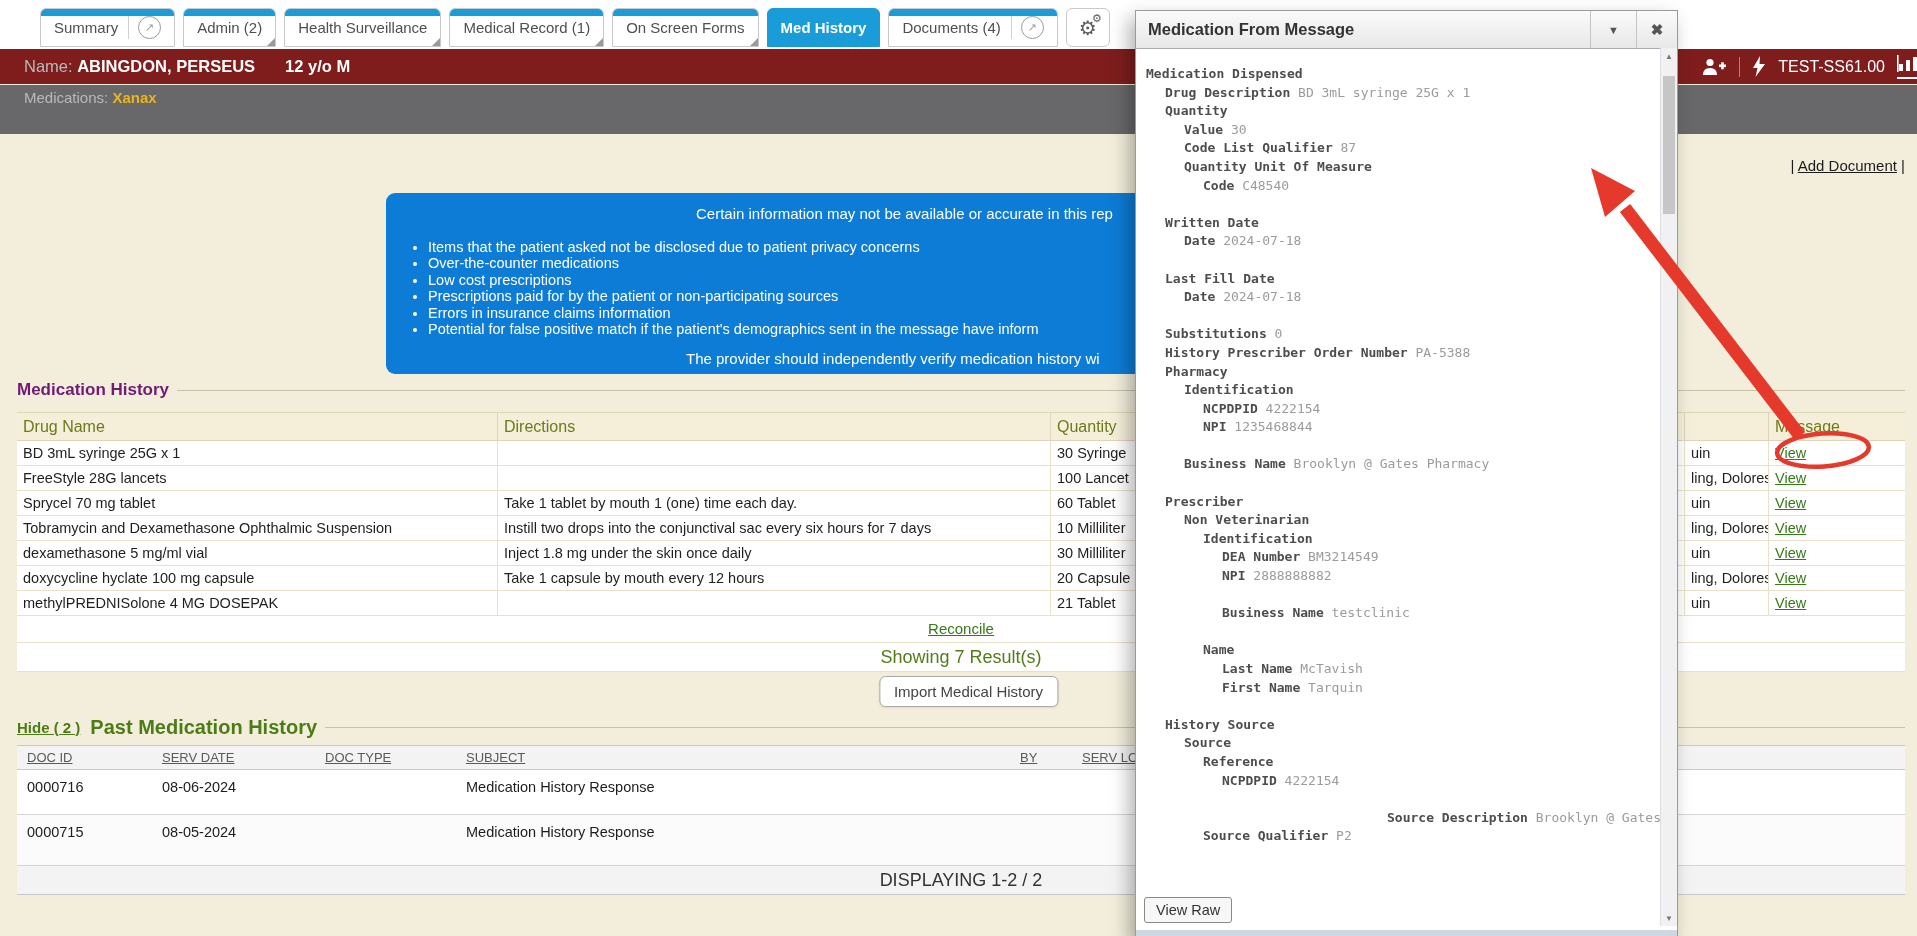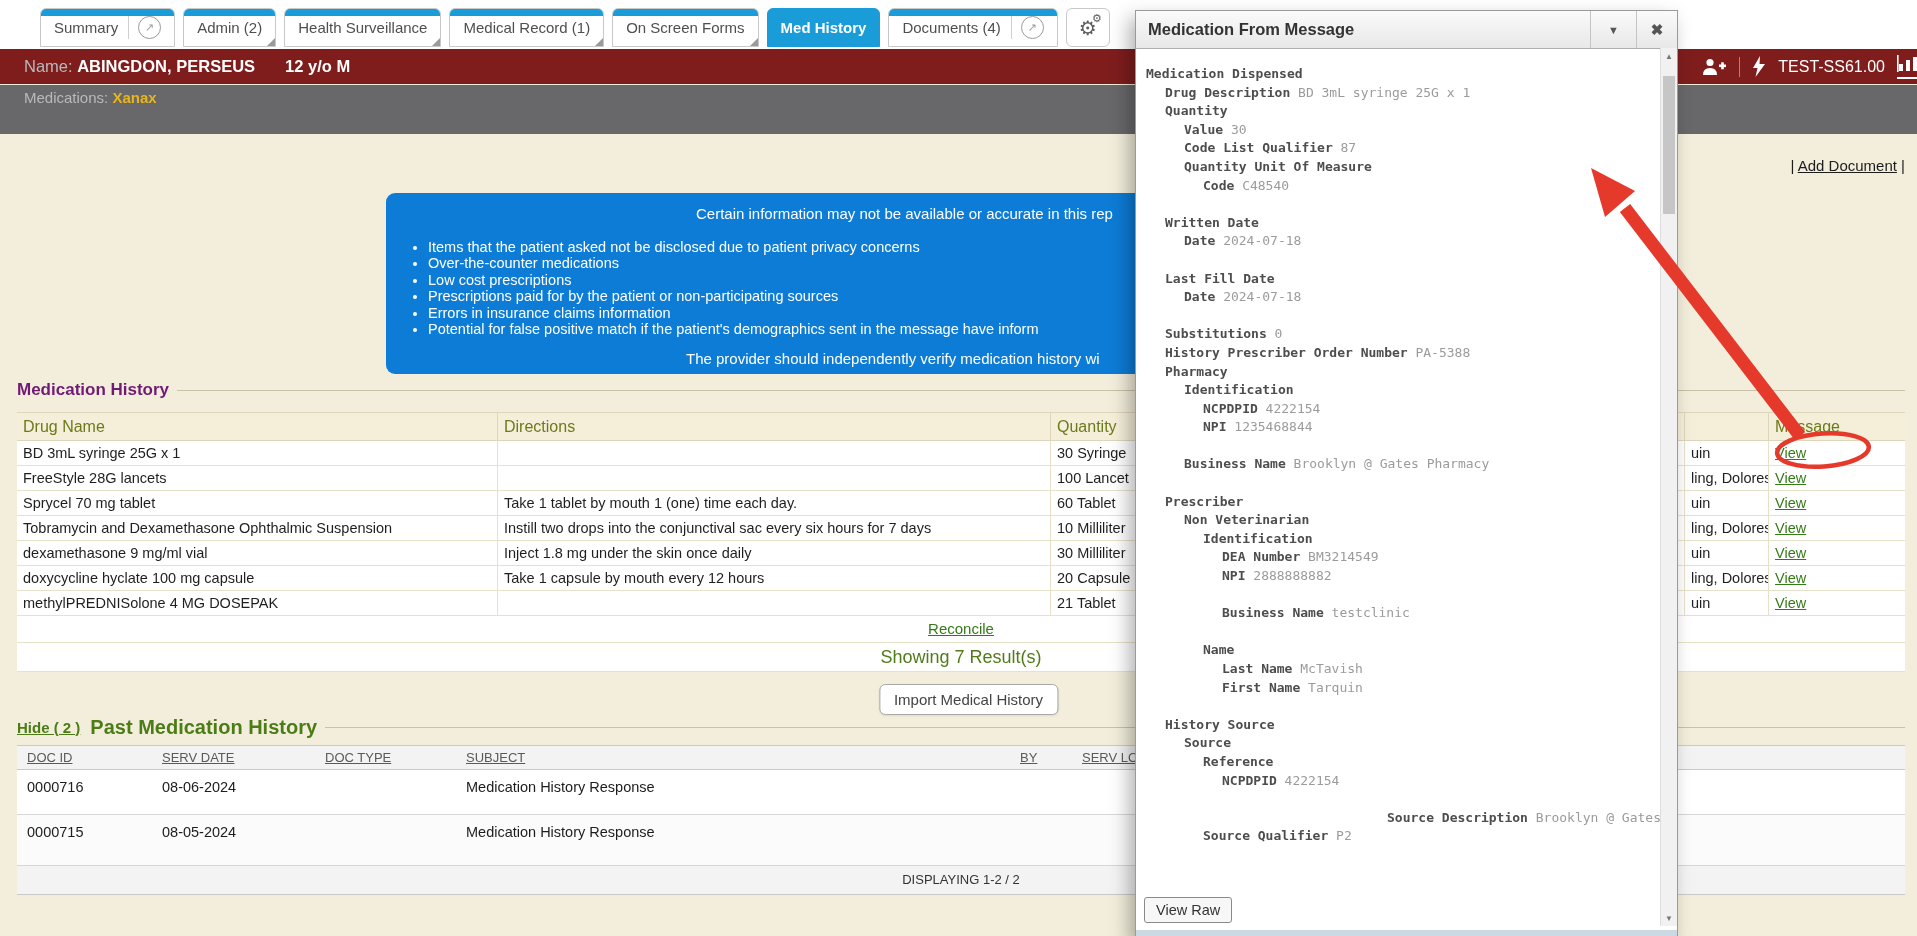--- a/index.html
+++ b/index.html
@@ -65,35 +65,35 @@
   .mhead .mcell{font-size:16px;color:#6b7a1b;line-height:27px;height:27px;border-left:1px solid #ddd6bd;}
   .mhead .mcell:first-child{border-left:none;}
   .link{color:#357a17;text-decoration:underline;cursor:pointer;}
   .mfoot{background:#fff;border-bottom:1px solid #e8e1ca;text-align:center;}
   .mfoot.rec{height:26px;line-height:26px;font-size:15px;}
   .mfoot.show{height:28px;line-height:28px;font-size:18px;color:#527c1a;}
   
   .importbtn{position:absolute;top:676px;left:50%;transform:translateX(-50%);
              background:#fff;border:1px solid #a8a8a8;border-radius:6px;padding:6px 14px;
              font-size:15px;color:#444;font-family:"Liberation Sans",sans-serif;cursor:pointer;
-             box-shadow:0 1px 2px rgba(0,0,0,.08);margin-top:8px;}
+             box-shadow:0 1px 2px rgba(0,0,0,.08);}
   
   .pastfs{top:716px;}
   .pastfs .hide-link{font-size:15px;font-weight:bold;color:#4c7c16;text-decoration:underline;cursor:pointer;}
   .pastfs .legend-text{font-size:20px;font-weight:bold;color:#4c7c16;margin-left:10px;}
   .ptable{margin-top:6px;}
   .prow{display:flex;}
   .phead{background:#f3f3f3;border-top:1px solid #c9c9c9;border-bottom:1px solid #c9c9c9;height:23px;}
   .pcell{box-sizing:border-box;padding:0 10px;white-space:nowrap;overflow:hidden;font-size:14.5px;color:#1d1d1d;}
   .phead .pcell{font-size:13px;color:#5a5a5a;text-decoration:underline;line-height:23px;cursor:pointer;}
   .pbody{background:#fff;border-bottom:1px solid #d6d6d6;}
   .pbody .pcell{padding-top:9px;}
   .pbody.alt{background:#fbfbfb;}
   .pfoot{background:#f3f3f3;border-bottom:1px solid #c9c9c9;height:28px;line-height:28px;
-         text-align:center;font-size:13px;color:#333;}
+         text-align:center;font-size:18px;color:#333;}
   
   .modal{position:absolute;left:1135px;top:10px;width:541px;height:926px;background:#fff;
          border:1px solid #9a9a9a;box-shadow:-6px 8px 18px rgba(0,0,0,.3);z-index:40;}
   .mo-head{position:absolute;left:0;top:0;right:0;height:37px;display:flex;align-items:stretch;
            background:linear-gradient(#fafafa,#e8e8e8);border-bottom:1px solid #adadad;}
   .mo-title{flex:1;display:flex;align-items:center;padding-left:12px;font-size:16.5px;
             font-weight:bold;color:#333;}
   .mo-btn{display:flex;align-items:center;justify-content:center;border-left:1px solid #c4c4c4;
           color:#555;cursor:pointer;}
   .mo-caret{width:45px;font-size:11px;}
@@ -250,21 +250,21 @@
         </div>
         <div class="mrow">
           <div class="mcell" style="width: 480px;">Tobramycin and Dexamethasone Ophthalmic Suspension</div>
           <div class="mcell" style="width: 553px;">Instill two drops into the conjunctival sac every six hours for 7 days</div>
           <div class="mcell" style="width: 125px;">10 Milliliter</div>
           <div class="mcell" style="width: 509px;"></div>
           <div class="mcell" style="width: 84px;">ling, Dolores</div>
           <div class="mcell" style="width: 137px;"><a class="link">View</a></div>
         </div>
         <div class="mrow">
-          <div class="mcell" style="width: 480px;">dexamethasone 9 mg/ml vial</div>
+          <div class="mcell" style="width: 480px;">dexamethasone 5 mg/ml vial</div>
           <div class="mcell" style="width: 553px;">Inject 1.8 mg under the skin once daily</div>
           <div class="mcell" style="width: 125px;">30 Milliliter</div>
           <div class="mcell" style="width: 509px;"></div>
           <div class="mcell" style="width: 84px;">uin</div>
           <div class="mcell" style="width: 137px;"><a class="link">View</a></div>
         </div>
         <div class="mrow">
           <div class="mcell" style="width: 480px;">doxycycline hyclate 100 mg capsule</div>
           <div class="mcell" style="width: 553px;">Take 1 capsule by mouth every 12 hours</div>
           <div class="mcell" style="width: 125px;">20 Capsule</div>

